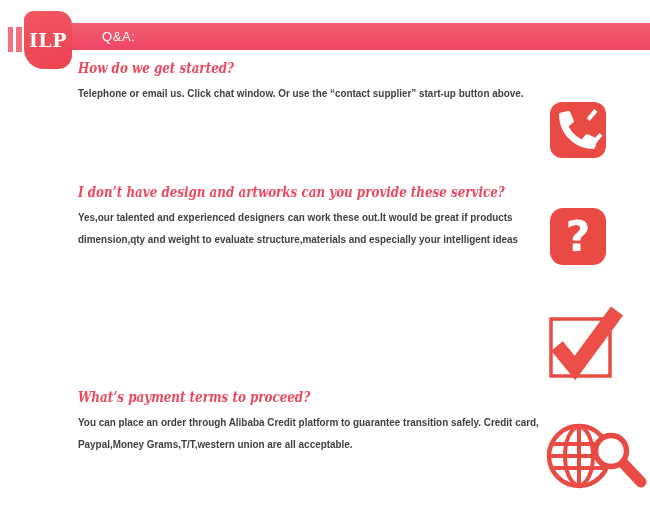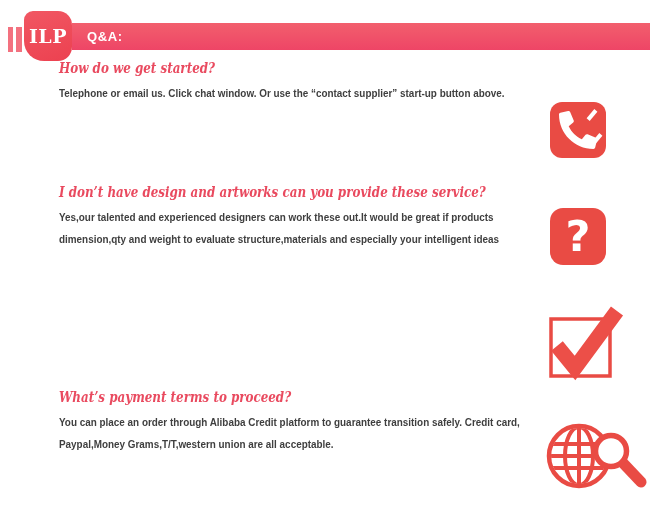--- a/index.html
+++ b/index.html
@@ -2,32 +2,32 @@
 <html><head>
 <meta charset="utf-8">
 <style>
   html,body{margin:0;padding:0;background:#fff;}
   .page{position:relative;width:650px;height:523px;background:#ffffff;overflow:hidden;
         font-family:"Liberation Sans",sans-serif;}
 
   
   .accent-bar-1{position:absolute;left:8px;top:27px;width:5px;height:25px;background:#f3717f;}
   .accent-bar-2{position:absolute;left:16px;top:27px;width:6px;height:25px;background:#f3717f;}
-  .logo{position:absolute;left:24px;top:11px;width:48px;height:50px;
+  .logo{position:absolute;left:24px;top:11px;width:48px;height:58px;
         background:linear-gradient(160deg,#f15763 0%,#ec4150 100%);
         border-radius:9px 14px 14px 20px;z-index:2;
         display:flex;align-items:center;justify-content:center;}
   .logo span{color:#fff;font-family:"DejaVu Serif",serif;font-weight:bold;font-size:19px;letter-spacing:0.5px;}
   .header-bar{position:absolute;left:72px;top:23px;width:578px;height:27px;
         background:linear-gradient(180deg,#f25f6d 0%,#ee4566 100%);z-index:1;
         display:flex;align-items:center;}
-  .header-title{color:#ffffff;font-weight:bold;font-size:13px;letter-spacing:0.6px;padding-left:15px;}
+  .header-title{color:#ffffff;font-weight:normal;font-size:13px;letter-spacing:0.6px;padding-left:30px;}
 
   
-  .qa{position:absolute;left:59px;width:560px;}
+  .qa{position:absolute;left:78px;width:560px;}
   .q{margin:0;font-family:"DejaVu Serif",serif;font-style:italic;font-weight:bold;
      font-size:14px;line-height:20px;color:#e94a5f;white-space:pre;
      transform:scaleX(0.85);transform-origin:0 50%;}
   .ans{margin-top:4px;transform:scaleX(0.9);transform-origin:0 0;}
   .a-line{font-size:11px;font-weight:bold;color:#3f3f3f;line-height:22px;white-space:pre;}
 
   
   .sq-icon{position:absolute;background:#e94b44;display:flex;align-items:center;justify-content:center;}
   .icon-phone{left:550px;top:102px;width:56px;height:56px;border-radius:12px;}
   .ph-dash{position:absolute;background:#fff;width:4px;height:12px;}

